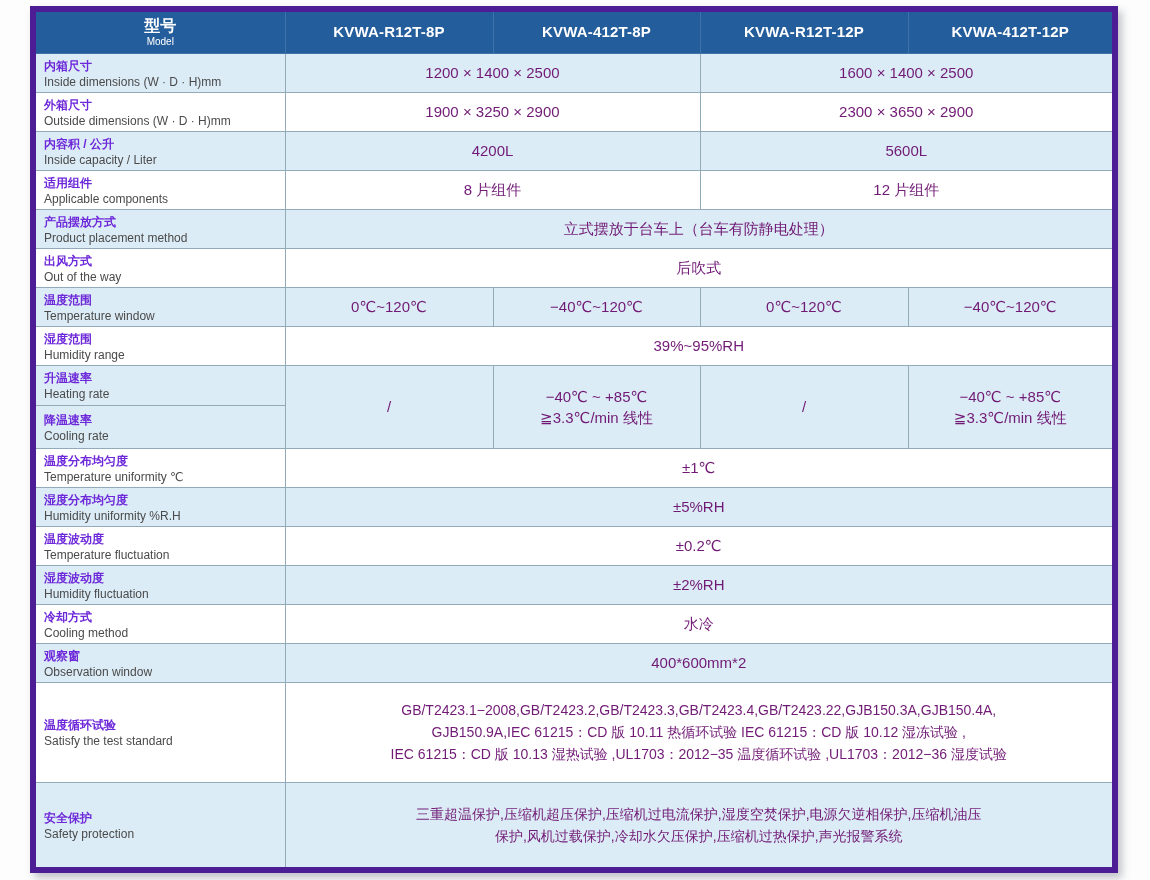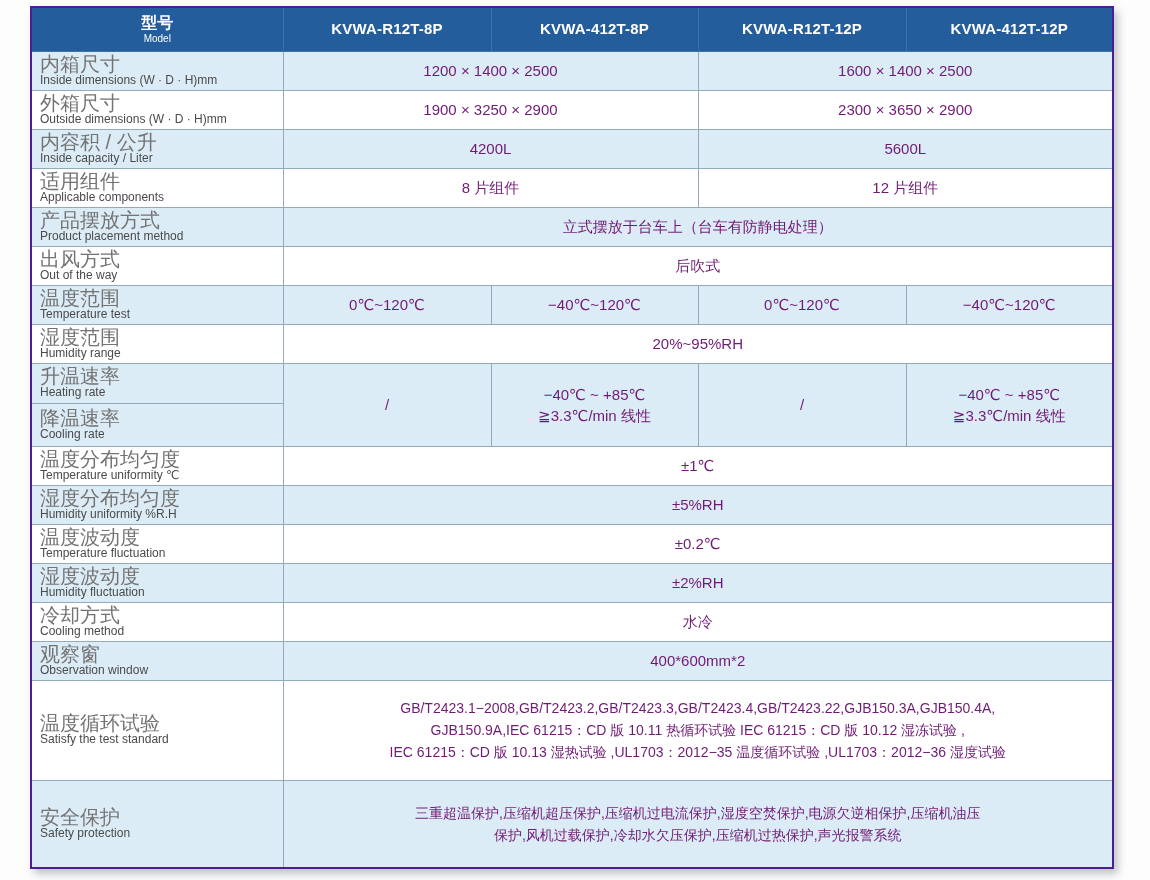--- a/index.html
+++ b/index.html
@@ -14,21 +14,21 @@
     height: 880px;
     box-sizing: border-box;
     padding: 6px 0 0 30px;
     background: #fdfdfd;
   }
   table.spec {
     border-collapse: collapse;
     table-layout: fixed;
     width: 1082px;
     background: #ffffff;
-    border: 2px solid #4c1d95;
+    border: 6px solid #4c1d95;
     box-shadow: 4px 5px 8px rgba(80,90,100,0.35);
   }
   table.spec td, table.spec th {
     border: 1px solid #93aab9;
     padding: 3px 8px;
     box-sizing: border-box;
     overflow: hidden;
   }
   
   tr.head th {
@@ -45,21 +45,21 @@
   .head-en { font-size: 10px; font-weight: normal; line-height: 14px; display: block; }
   .model-name { font-size: 15px; font-weight: bold; letter-spacing: 0.2px; }
 
   
   td.label {
     text-align: left;
     vertical-align: middle;
     padding-left: 9px;
     height: 37px;
   }
-  .lbl-cn { display: block; font-size: 20px; font-weight: normal; color: #737373; line-height: 18px; }
+  .lbl-cn { display: block; font-size: 12px; font-weight: bold; color: #6d28d9; line-height: 18px; }
   .lbl-en { display: block; font-size: 12px; color: #4a4a4a; line-height: 14px; }
 
   
   td.val {
     text-align: center;
     vertical-align: middle;
     font-size: 15px;
     color: #701a75;
     white-space: pre-line;
     line-height: 21px;
@@ -145,34 +145,34 @@
       <td class="label">
         <span class="lbl-cn">出风方式</span>
         <span class="lbl-en">Out of the way</span>
       </td>
       <td class="val" colspan="4">后吹式</td>
     </tr>
 
     <tr class="light">
       <td class="label">
         <span class="lbl-cn">温度范围</span>
-        <span class="lbl-en">Temperature test</span>
+        <span class="lbl-en">Temperature window</span>
       </td>
       <td class="val">0℃~120℃</td>
       <td class="val">−40℃~120℃</td>
       <td class="val">0℃~120℃</td>
       <td class="val">−40℃~120℃</td>
     </tr>
 
     <tr class="white">
       <td class="label">
         <span class="lbl-cn">湿度范围</span>
         <span class="lbl-en">Humidity range</span>
       </td>
-      <td class="val" colspan="4">20%~95%RH</td>
+      <td class="val" colspan="4">39%~95%RH</td>
     </tr>
 
     <tr class="light">
       <td class="label" style="height:40px">
         <span class="lbl-cn">升温速率</span>
         <span class="lbl-en">Heating rate</span>
       </td>
       <td class="val" rowspan="2">/</td>
       <td class="val" rowspan="2">−40℃ ~ +85℃
 ≧3.3℃/min 线性</td>

